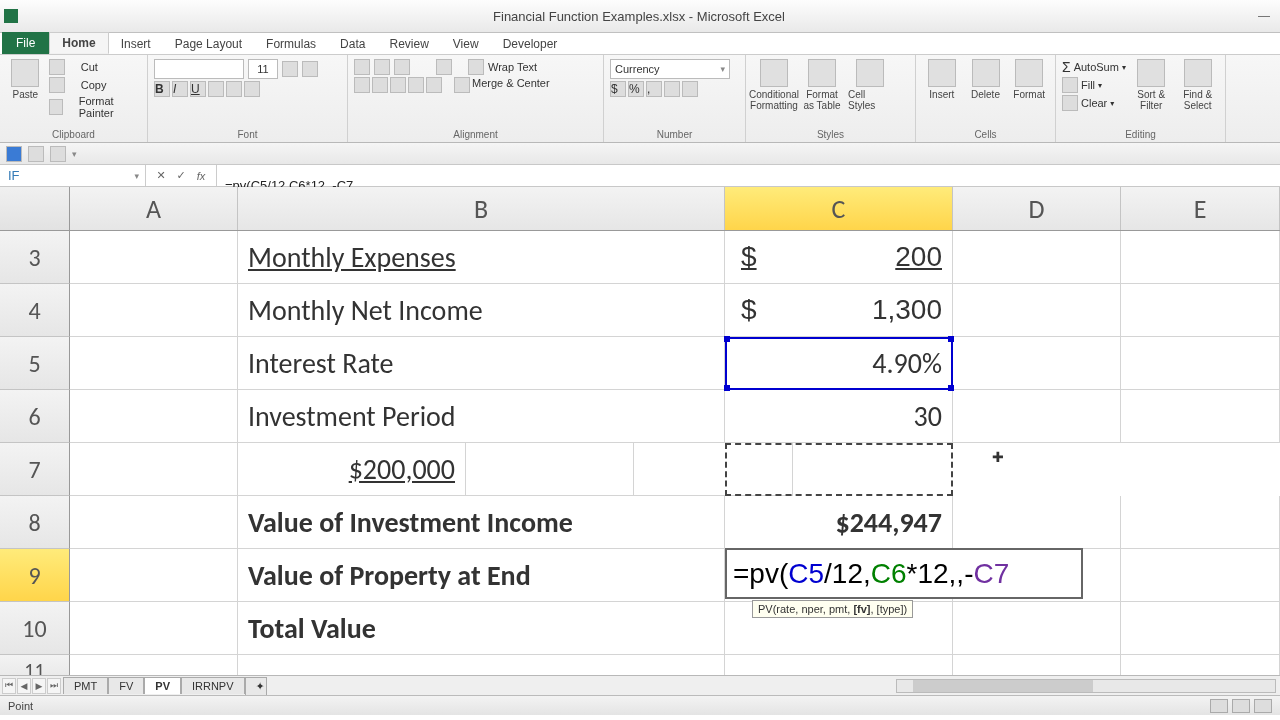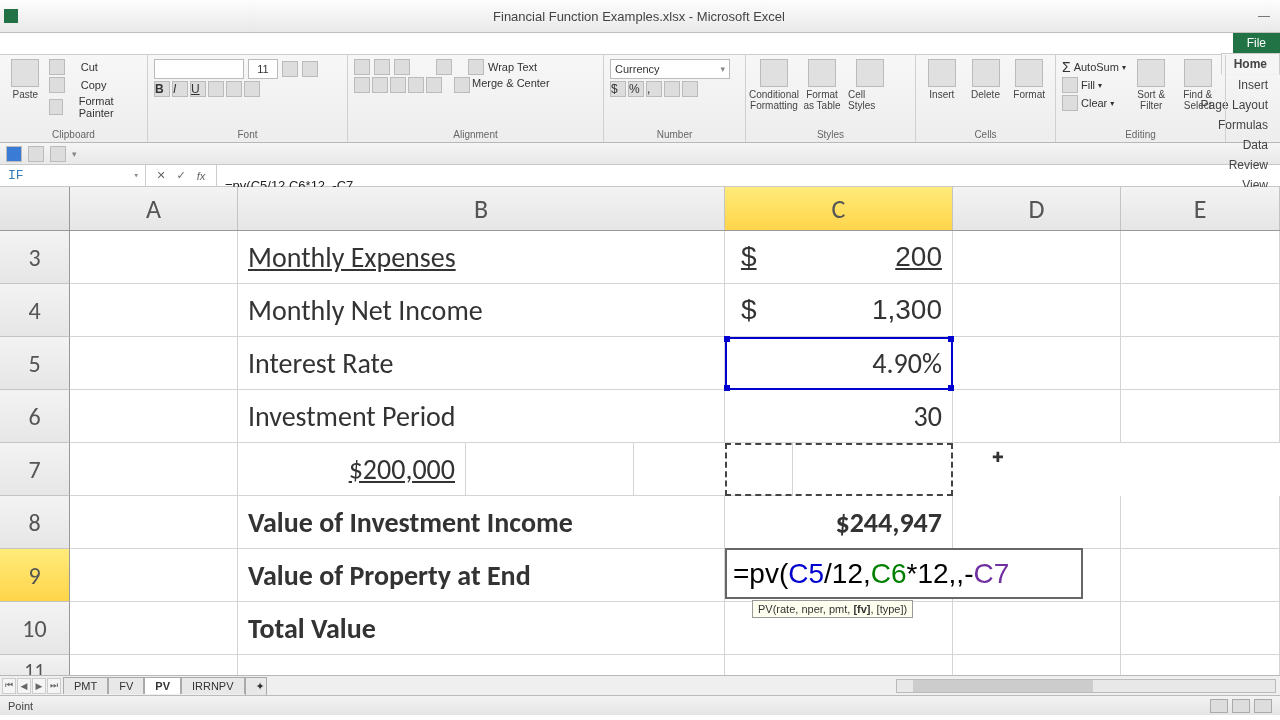--- a/index.html
+++ b/index.html
@@ -3,21 +3,21 @@
 <meta charset="utf-8">
 <style>
 * { margin: 0; padding: 0; box-sizing: border-box; font-family: 'Segoe UI', Tahoma, sans-serif; }
 body { background: #fff; width: 1280px; height: 720px; overflow: hidden; font-size: 12px; color: #333; position: relative; }
 
 .titlebar { height: 24px; background: linear-gradient(#fdfdfd,#e9e9e9); border-bottom: 1px solid #c0c0c0; display: flex; align-items: center; padding: 16px 4px; }
 .excel-icon { width: 14px; height: 14px; background: #217346; margin-right: 8px; }
 .title-center { flex: 1; text-align: center; font-size: 13px; color: #444; }
 .win-btn { width: 24px; text-align: center; color: #666; font-size: 12px; }
 
-.ribbon-tabs { height: 22px; background: #fff; display: flex; align-items: flex-end; padding-left: 2px; border-bottom: 1px solid #ccc; flex-direction: column; }
+.ribbon-tabs { height: 22px; background: #fff; display: flex; align-items: flex-end; padding-left: 2px; border-bottom: 1px solid #ccc; }
 .file-tab { background: #217346; color: #fff; padding: 3px 14px; font-size: 12px; height: 22px; display: flex; align-items: center; }
 .tab { padding: 3px 12px; font-size: 12px; color: #444; cursor: pointer; }
 .tab.active { border: 1px solid #ccc; border-bottom: 1px solid #f1f1f1; background: #f5f5f5; font-weight: bold; }
 
 .ribbon { height: 88px; background: linear-gradient(#f7f7f7,#ededed); border-bottom: 1px solid #b8b8b8; display: flex; }
 .group { border-right: 1px solid #d0d0d0; padding: 4px 6px 2px 6px; display: flex; flex-direction: column; justify-content: space-between; }
 .group-label { text-align: center; font-size: 10px; color: #666; }
 .group-top { display: flex; gap: 4px; align-items: flex-start; }
 .big-btn { display: flex; flex-direction: column; align-items: center; width: 44px; font-size: 10px; color: #444; }
 .big-btn .ico { width: 28px; height: 28px; background: #e0e0e0; border: 1px solid #bbb; margin-bottom: 2px; }
@@ -28,21 +28,21 @@
 .font-box { background: #fff; border: 1px solid #bbb; height: 20px; width: 90px; font-size: 11px; padding: 0 4px; display: flex; align-items: center; }
 .size-box { background: #fff; border: 1px solid #bbb; height: 20px; width: 30px; font-size: 11px; text-align: center; display: flex; align-items: center; justify-content: center; }
 .number-box { background: #fff; border: 1px solid #bbb; height: 20px; width: 120px; font-size: 11px; padding: 0 4px; display: flex; align-items: center; justify-content: space-between; }
 .editing-col { font-size: 11px; display: flex; flex-direction: column; gap: 2px; }
 .editing-col div { display: flex; align-items: center; gap: 3px; }
 .btn-row { display: flex; gap: 2px; margin-top: 2px; }
 
 .qat { height: 22px; background: linear-gradient(#f5f5f5,#e8e8e8); border-bottom: 1px solid #c8c8c8; display: flex; align-items: center; padding: 0 6px; gap: 6px; }
 
 .formula-bar { height: 22px; border-bottom: 1px solid #c8c8c8; display: flex; align-items: center; background: #fff; }
-.name-box { width: 146px; border-right: 1px solid #ccc; height: 100%; display: flex; align-items: center; padding: 0 30px 0 8px; color: #337ab7; font-size: 13px; position: relative; font-family: Liberation Mono, monospace; }
+.name-box { width: 146px; border-right: 1px solid #ccc; height: 100%; display: flex; align-items: center; padding: 0 30px 0 8px; color: #337ab7; font-size: 13px; position: relative; }
 .name-box::after { content: "▾"; position: absolute; right: 6px; color: #888; font-size: 9px; }
 .fb-icons { display: flex; gap: 6px; padding: 0 8px; border-right: 1px solid #ccc; height: 100%; align-items: center; }
 .fb-ico { width: 14px; height: 14px; display: flex; align-items: center; justify-content: center; font-size: 11px; color: #666; }
 .formula-input { flex: 1; padding: 0 8px; font-size: 13px; color: #222; margin-top: 20px; }
 
 .sheet-area { position: relative; height: 488px; overflow: hidden; }
 .col-headers { display: flex; height: 44px; border-bottom: 1px solid #999; }
 .corner { width: 70px; background: linear-gradient(#f0f0f0,#e2e2e2); border-right: 1px solid #999; }
 .col-h { background: linear-gradient(#f3f3f3,#e6e6e6); border-right: 1px solid #c4c4c4; display: flex; align-items: center; justify-content: center; font-size: 26px; color: #555; font-family: Calibri, sans-serif; }
 .col-h.A { width: 168px; }

